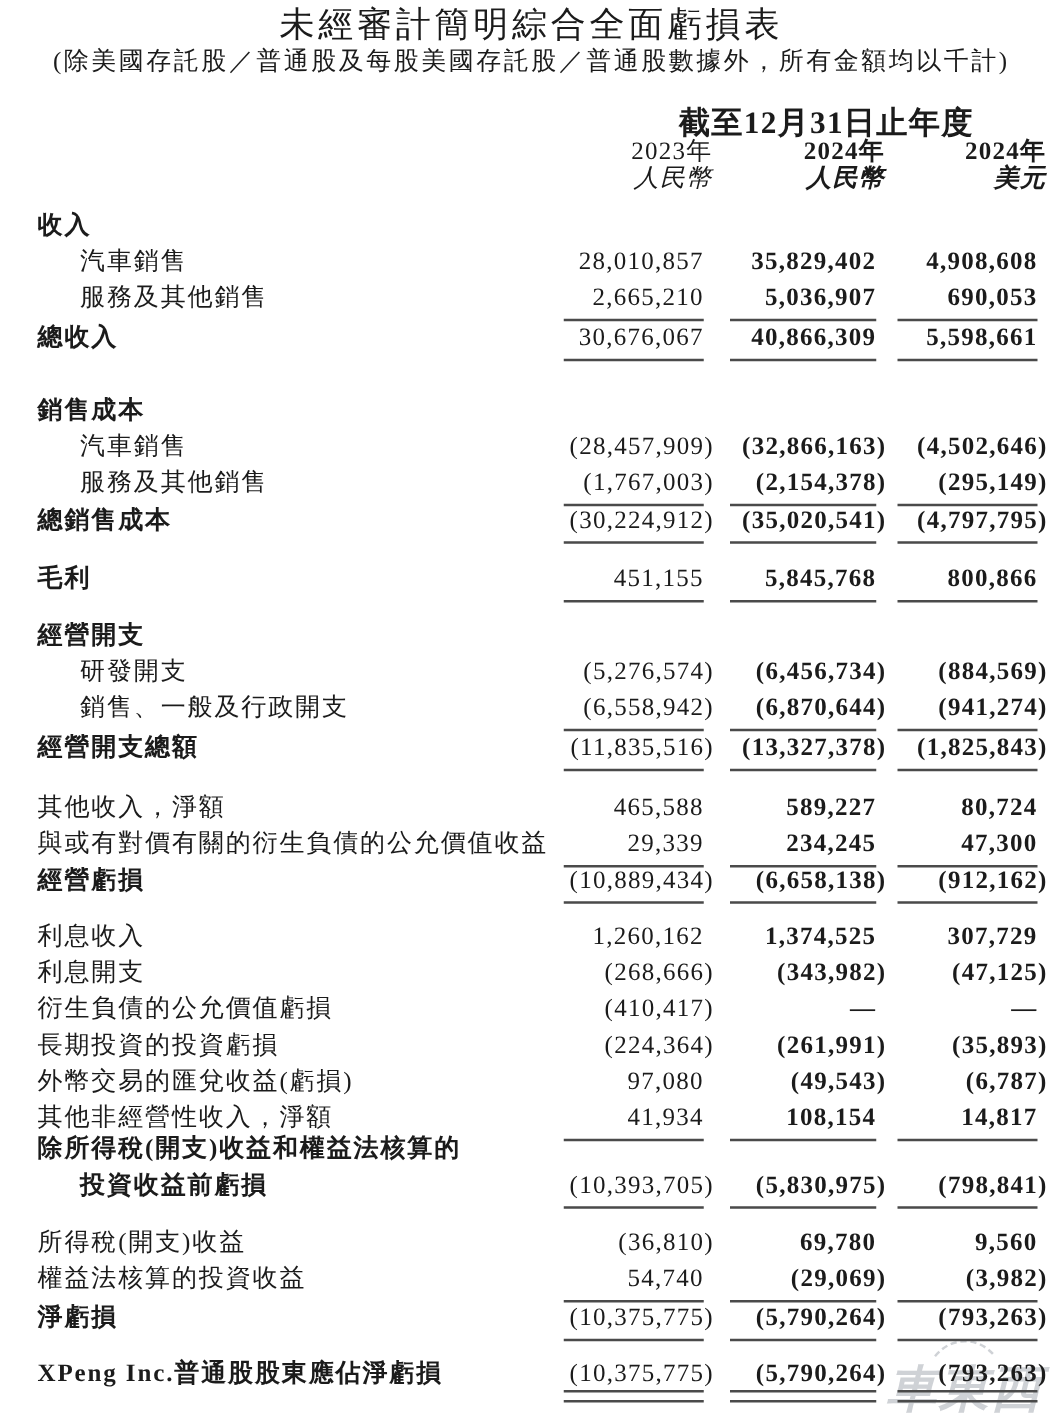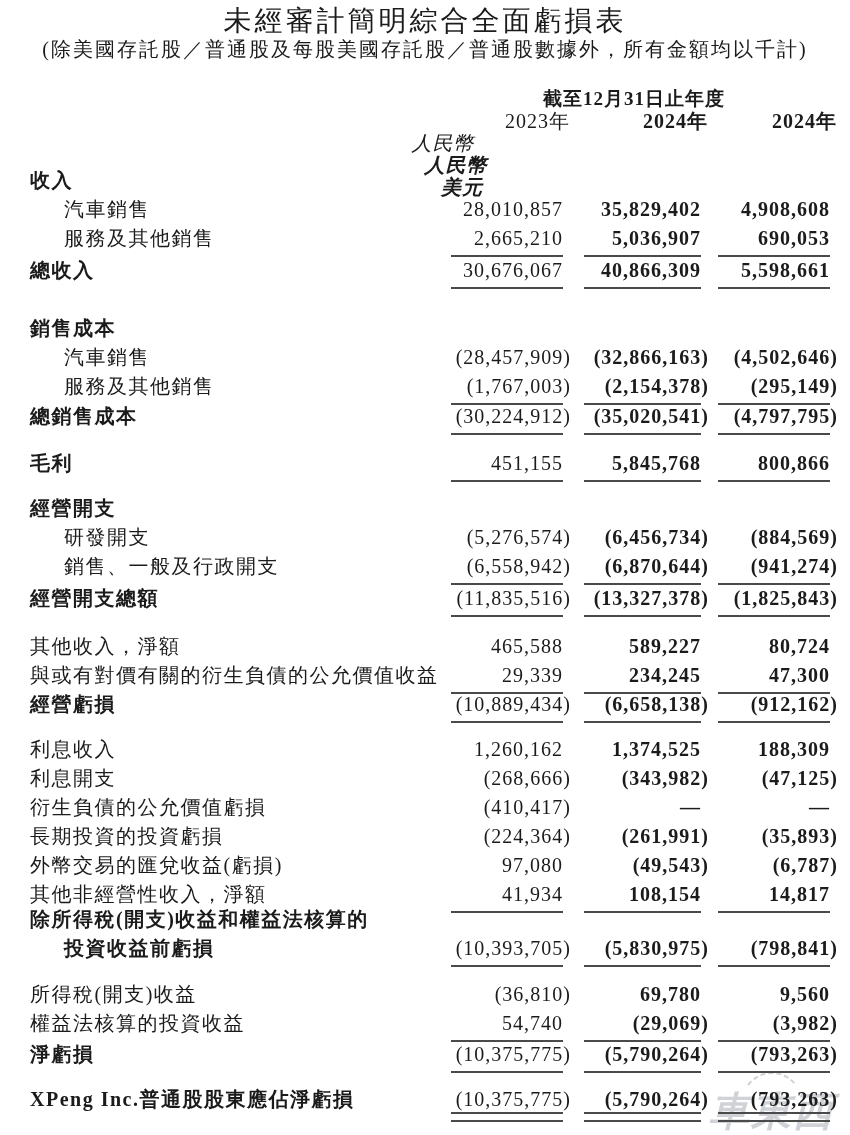--- a/index.html
+++ b/index.html
@@ -25,26 +25,26 @@
     font-size:28px;line-height:30px;
     font-weight:normal;letter-spacing:3px;
   }
   .subtitle{
     text-align:center;
     font-size:20px;line-height:26px;letter-spacing:2px;
   }
   .thead{position:relative;margin-top:26px;height:66px;}
   .period{
     position:absolute;left:543px;top:0;
-    font-size:19px;line-height:22px;font-weight:bold;
+    font-size:25px;line-height:22px;font-weight:bold;
     letter-spacing:1px;white-space:nowrap;
   }
   .hrow{position:absolute;left:0;right:0;display:flex;align-items:center;height:22px;padding-right:13px;}
   .hrow.years{top:22px;}
-  .hrow.currs{top:44px;font-style:italic;flex-direction:column;}
+  .hrow.currs{top:44px;font-style:italic;}
   .spacer{flex:1 1 auto;}
   .cell{
     flex:0 0 auto;width:112px;
     text-align:right;font-size:20px;line-height:29px;
     letter-spacing:1px;white-space:nowrap;position:relative;
   }
   .hrow .cell{line-height:22px;}
   .cell.c2{width:117px;margin-left:21px;}
   .cell.c3{width:112px;margin-left:17px;}
   .cell.em,.tbody .cell.c2,.tbody .cell.c3{font-weight:bold;}
@@ -228,21 +228,21 @@
         <div class="cell c1 u"><span class="paren">(10,889,434)</span></div>
         <div class="cell c2 u"><span class="paren">(6,658,138)</span></div>
         <div class="cell c3 u"><span class="paren">(912,162)</span></div>
       </div>
       <div class="row" style="margin-top: 16px;">
         <div class="lbl">
           <div class="l1">利息收入</div>
         </div>
         <div class="cell c1"><span>1,260,162</span></div>
         <div class="cell c2"><span>1,374,525</span></div>
-        <div class="cell c3"><span>188,309</span></div>
+        <div class="cell c3"><span>307,729</span></div>
       </div>
       <div class="row">
         <div class="lbl">
           <div class="l1">利息開支</div>
         </div>
         <div class="cell c1"><span class="paren">(268,666)</span></div>
         <div class="cell c2"><span class="paren">(343,982)</span></div>
         <div class="cell c3"><span class="paren">(47,125)</span></div>
       </div>
       <div class="row">

